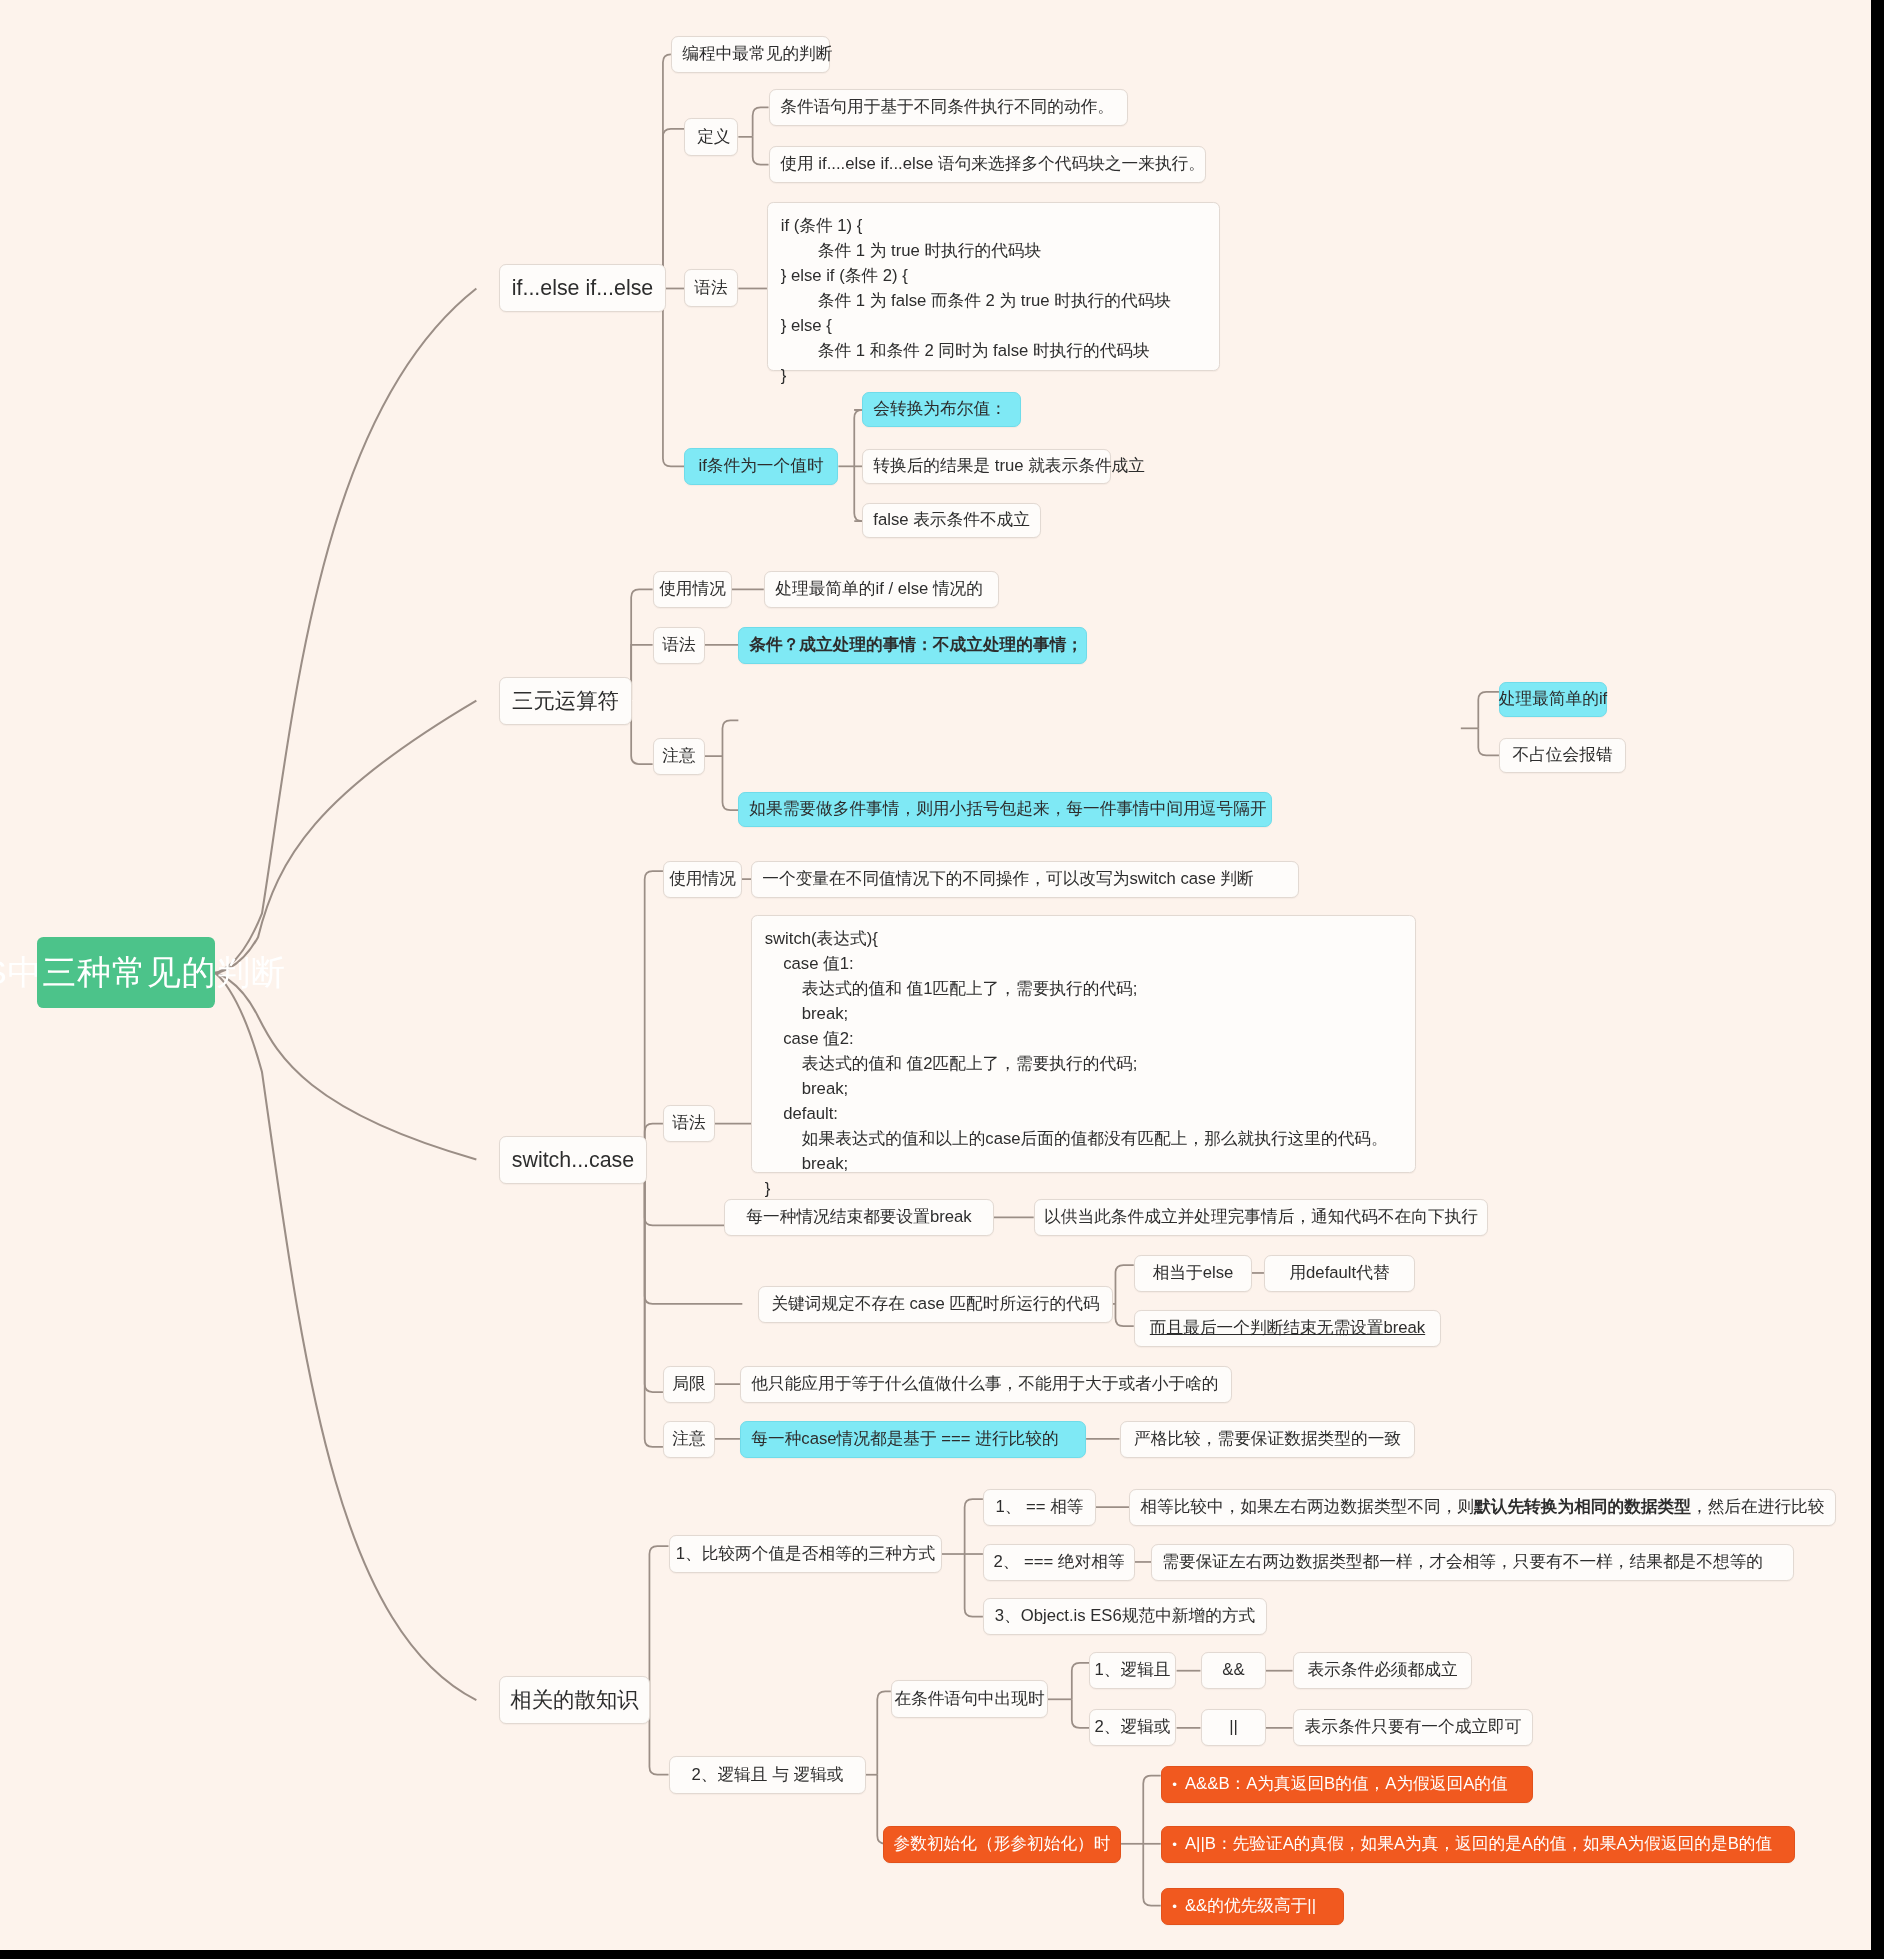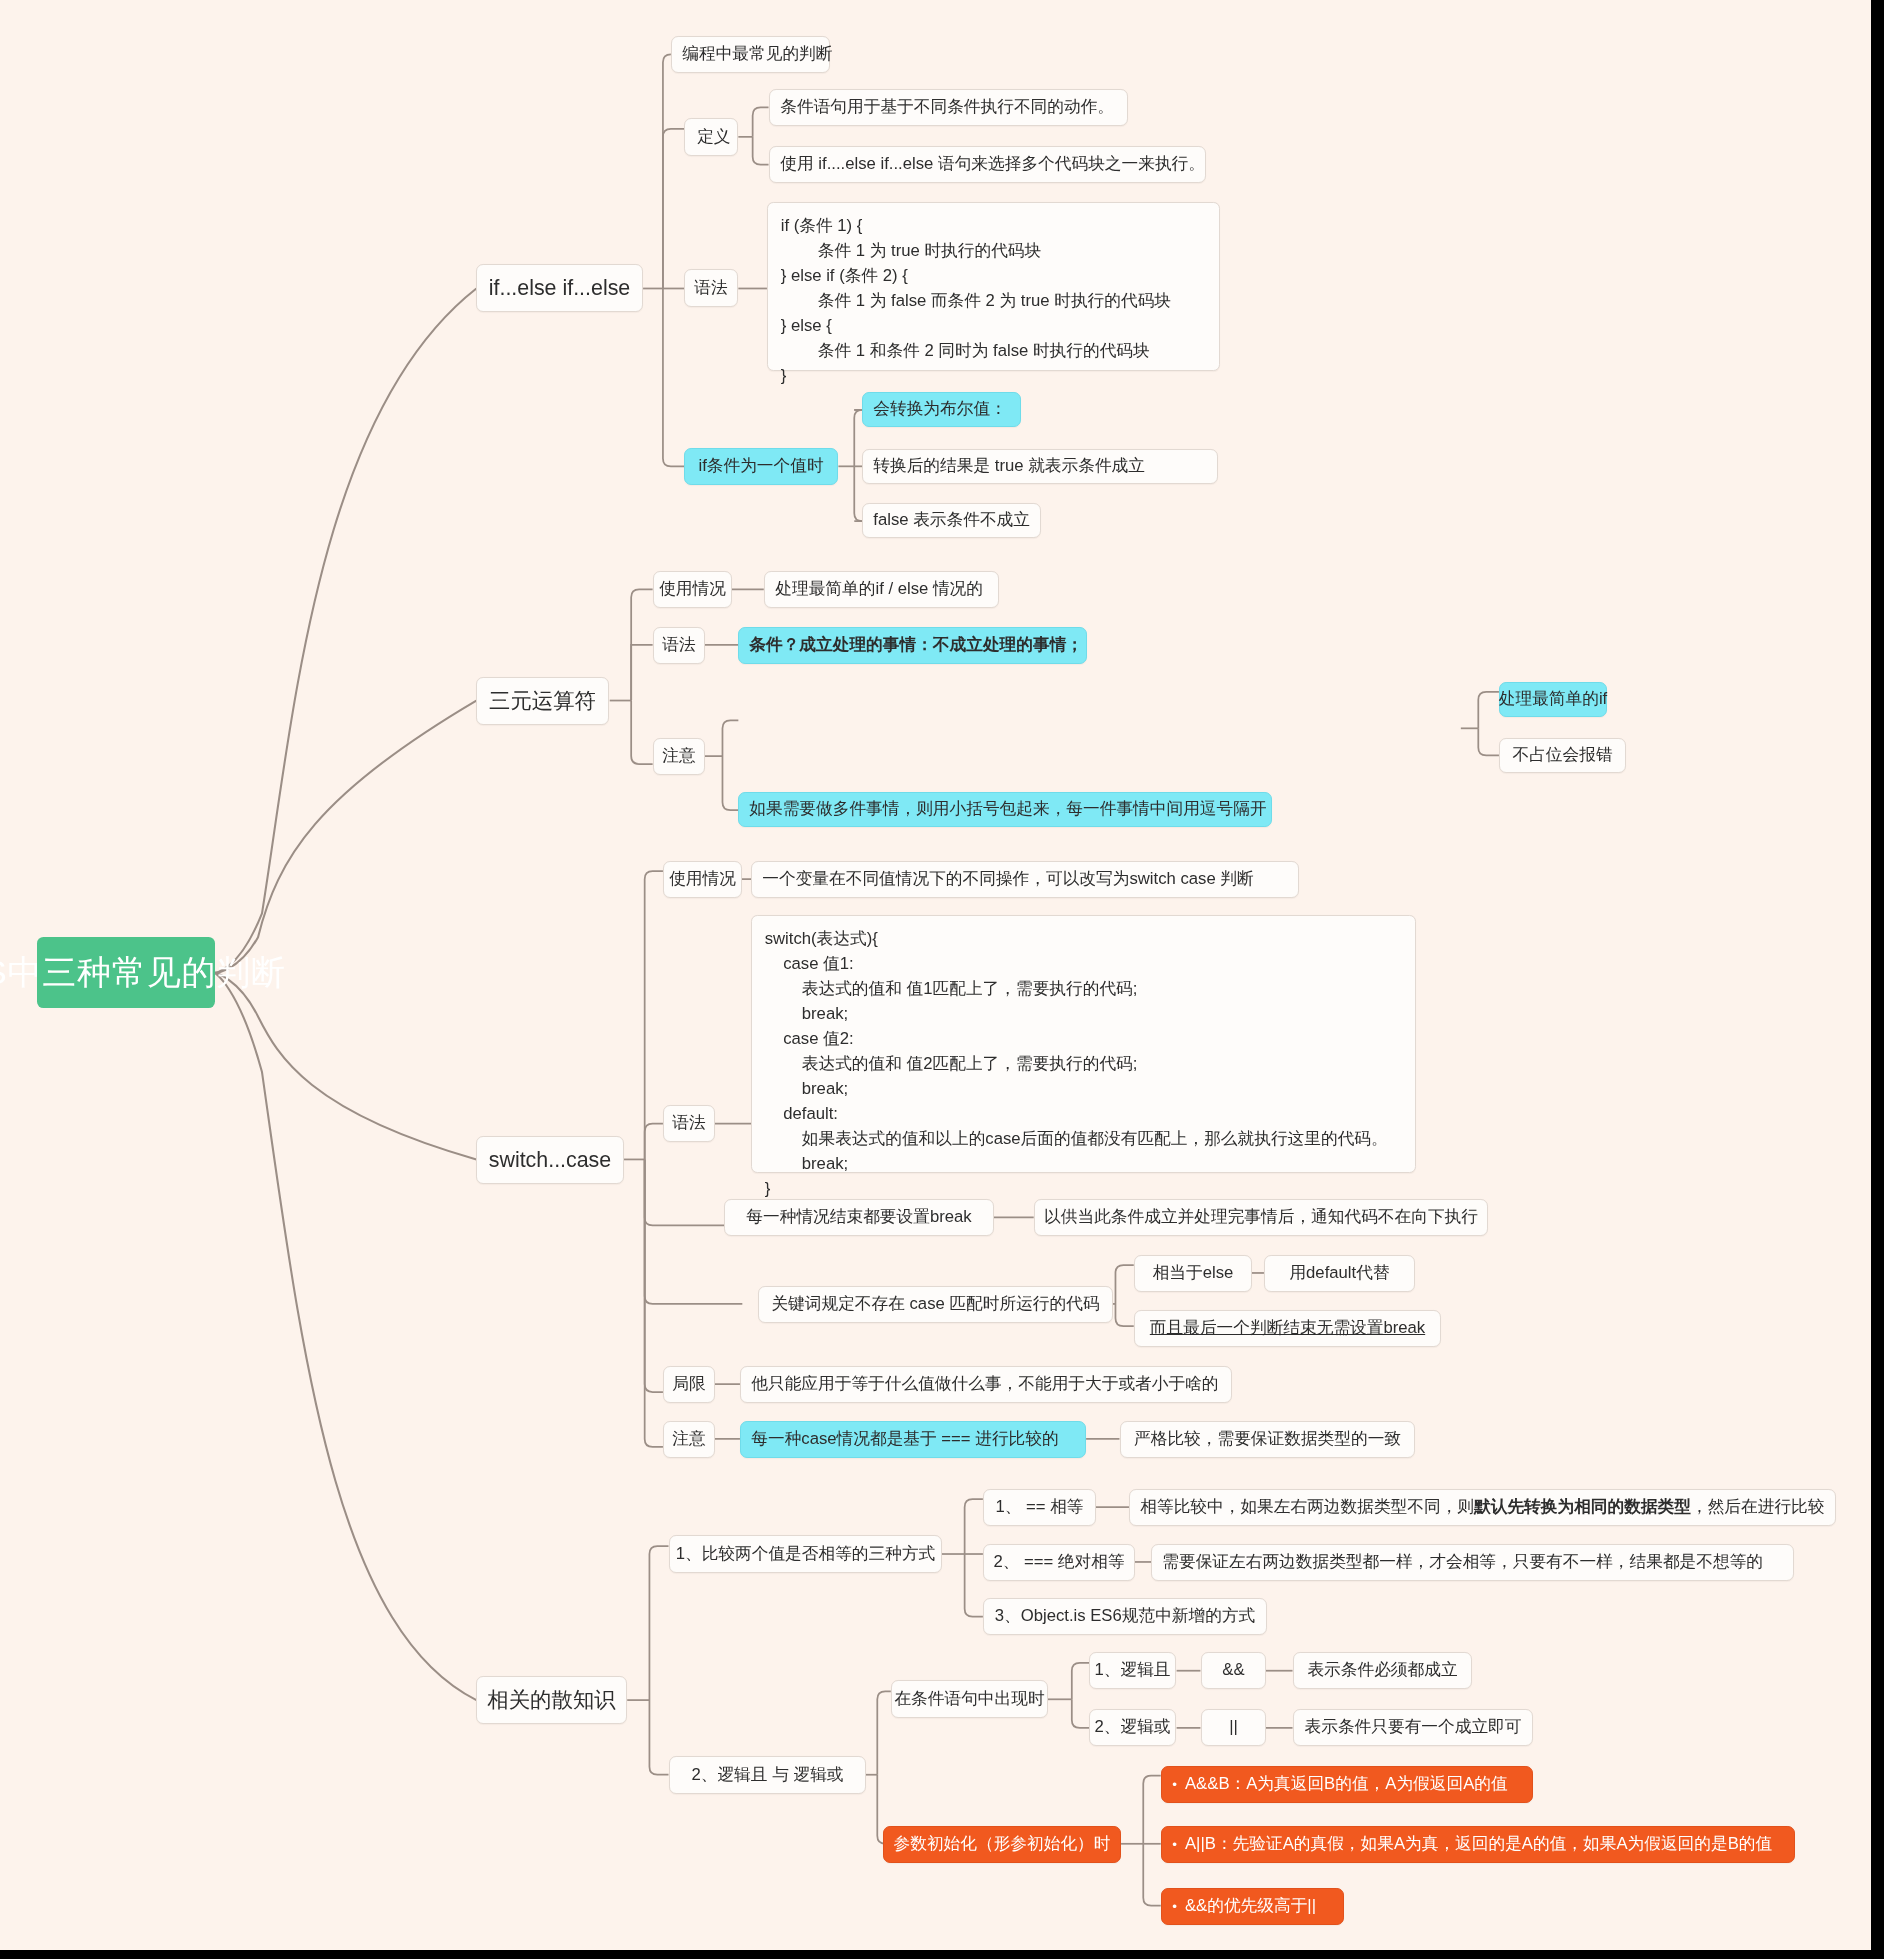--- a/index.html
+++ b/index.html
@@ -41,21 +41,21 @@
   .node.code{
     align-items:flex-start;
     white-space:pre;
     padding:9.5px 12.7px;
     border-radius:6.4px;
     line-height:1.5;
   }
   .node b{font-weight:bold;}
   .bullet{margin-right:8px;font-size:0.8em;line-height:1;}
   .n-m{font-size:16.7px;}
-  .n-xl{font-size:21.4px;}
+  .n-xl{font-size:21.4px;margin-left:23px;}
 </style>
 </head>
 <body>
 
 <div id="canvas">
 
   <svg id="links" viewBox="0 0 2373 2468">
 
     <path class="thick" d="M 270 1225 C 270 1225 300 1225 330 1150 C 370 900 400 520 600 363"></path>
     <path class="thick" d="M 270 1225 C 270 1225 300 1225 325 1180 C 350 1080 400 1000 600 882"></path>
@@ -182,21 +182,21 @@
   </div>
 
   <div class="node cyan n-m" style="left:684px;top:448px;width:154px;height:37px;justify-content:center;">
     <span>if条件为一个值时</span>
   </div>
 
   <div class="node cyan n-m" style="left:862px;top:392px;width:159px;height:35px;">
     <span>会转换为布尔值：</span>
   </div>
 
-  <div class="node n-m" style="left:862px;top:449px;width:356px;height:35px;">
+  <div class="node n-m" style="left:862px;top:449px;width:249px;height:35px;">
     <span>转换后的结果是 true 就表示条件成立</span>
   </div>
 
   <div class="node n-m" style="left:862px;top:503px;width:179px;height:35px;">
     <span>false 表示条件不成立</span>
   </div>
 
   <div class="node n-xl" style="left:476px;top:677px;width:133px;height:48px;justify-content:center;">
     <span>三元运算符</span>
   </div>

